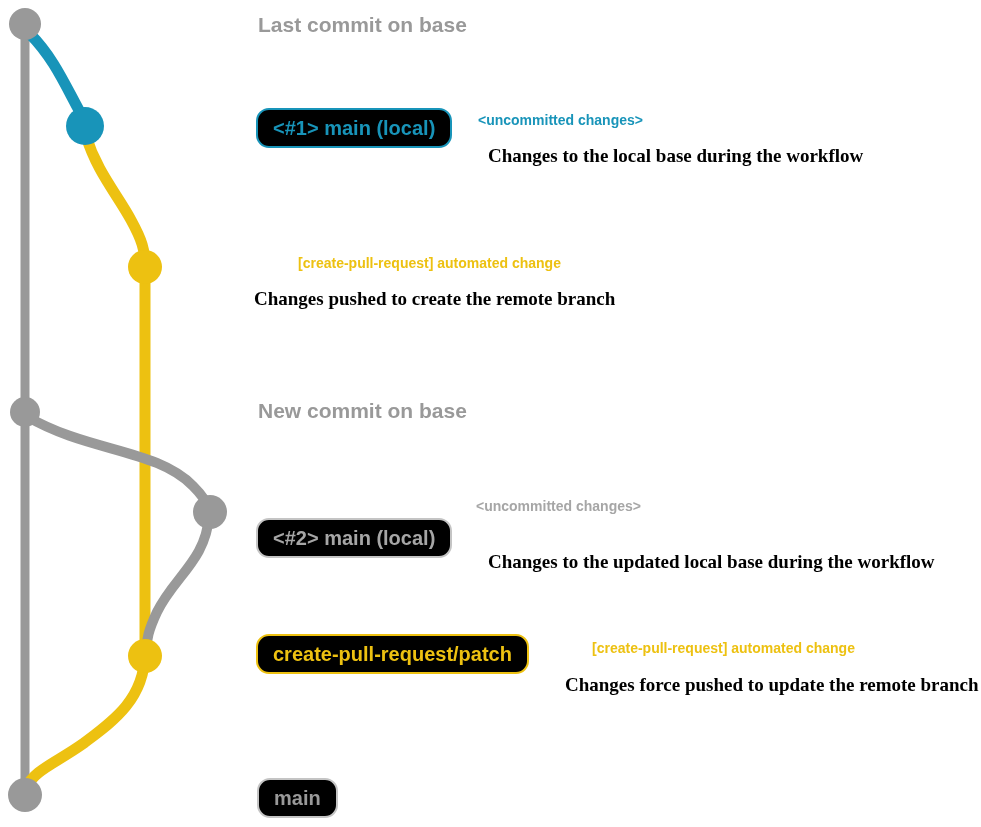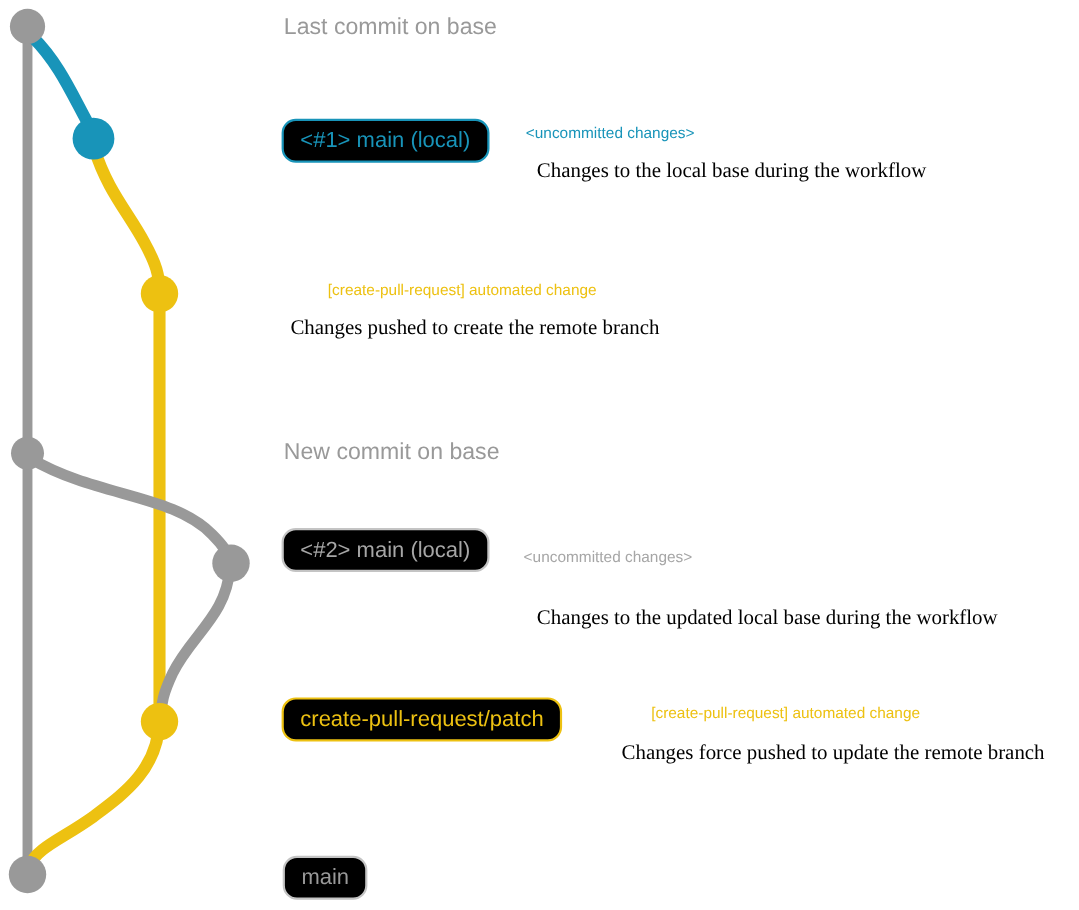--- a/index.html
+++ b/index.html
@@ -1,18 +1,18 @@
 <!DOCTYPE html>
 <html style="--gray: #999999; --blue: #1894b9; --yellow: #edc111; --border-gray: #c4c4c4; --label-gray: #a6a6a6;"><head>
 <meta charset="utf-8">
 <style>
   html,body{margin:0;padding:0;background:#fff;}
   .canvas{
     position:relative;width:981px;height:827px;background:#ffffff;
-    font-family:"Liberation Sans",sans-serif;overflow:hidden;
+    font-family:"Liberation Sans",sans-serif;overflow:hidden;font-weight:bold;
   }
   .abs{position:absolute;white-space:nowrap;}
   .heading{font-size:21px;color:var(--gray);}
   .title{font-size:14px;}
   .blue-text{color:var(--blue);}
   .yellow-text{color:var(--yellow);margin-left:40px;}
   .gray-text{color:var(--gray);}
   .lightgray-text{color:var(--label-gray);}
   .desc{
     font-family:"Liberation Serif",serif;font-size:19px;color:#000000;text-align:center;
@@ -55,25 +55,25 @@
 
   <div class="abs heading" style="left:258px;top:13px;">Last commit on base</div>
 
   <div class="abs" style="left:256px;top:108px;">
     <span class="branch-label box-blue">&lt;#1&gt; main (local)</span>
   </div>
   <div class="abs title blue-text" style="left:478px;top:112px;">&lt;uncommitted changes&gt;</div>
   <div class="abs desc" style="left:488px;top:145px;">Changes to the local base during the workflow</div>
 
   <div class="abs title yellow-text" style="left:258px;top:255px;">[create-pull-request] automated change</div>
-  <div class="abs desc" style="left:264px;top:288px;">Changes pushed to create the remote branch</div>
+  <div class="abs desc" style="left:254px;top:288px;">Changes pushed to create the remote branch</div>
 
   <div class="abs heading" style="left:258px;top:399px;">New commit on base</div>
 
-  <div class="abs" style="left:256px;top:480px;">
+  <div class="abs" style="left:256px;top:518px;">
     <span class="branch-label box-gray">&lt;#2&gt; main (local)</span>
   </div>
   <div class="abs title lightgray-text" style="left:476px;top:498px;">&lt;uncommitted changes&gt;</div>
   <div class="abs desc" style="left:488px;top:531px;margin-top:20px;">Changes to the updated local base during the workflow</div>
 
   <div class="abs" style="left:256px;top:634px;">
     <span class="branch-label box-yellow">create-pull-request/patch</span>
   </div>
   <div class="abs title yellow-text" style="left:552px;top:640px;">[create-pull-request] automated change</div>
   <div class="abs desc" style="left:565px;top:674px;">Changes force pushed to update the remote branch</div>

